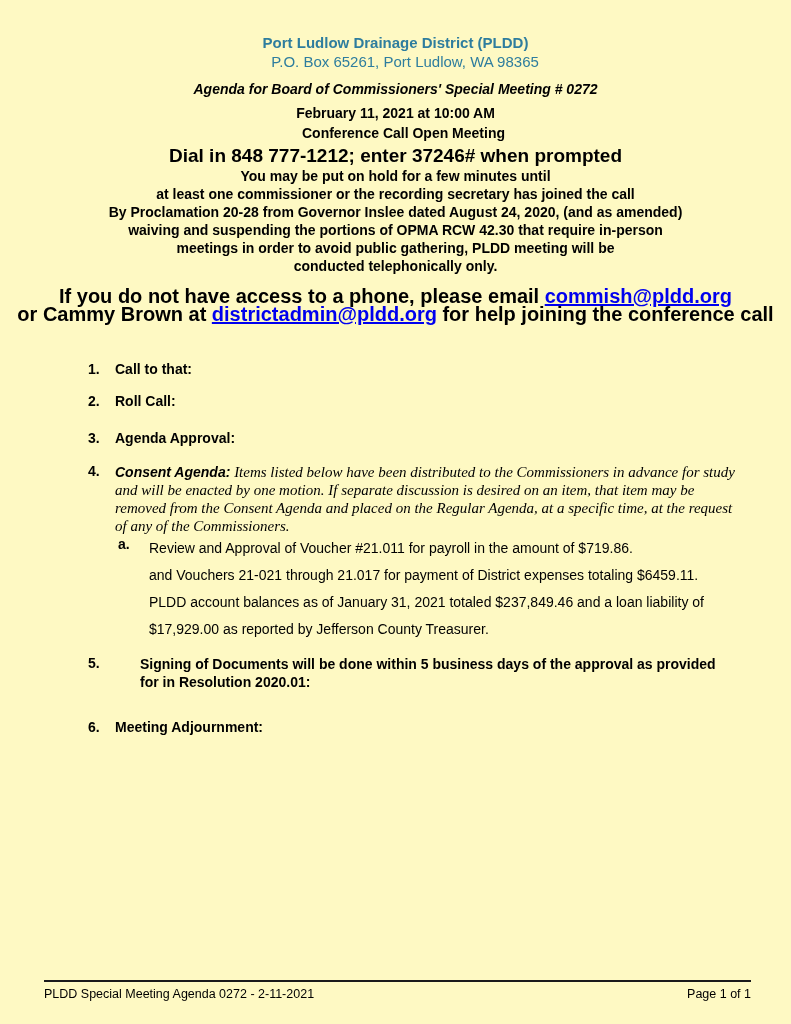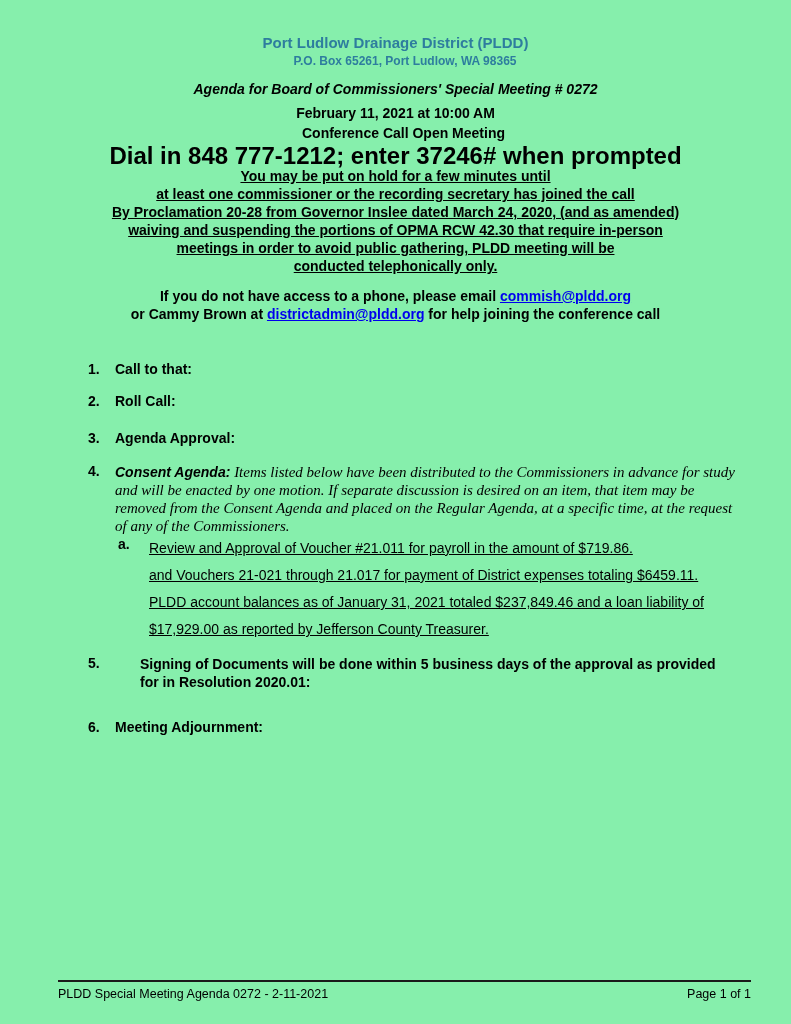--- a/index.html
+++ b/index.html
@@ -1,38 +1,38 @@
 <!DOCTYPE html>
 <html style="--teal: #2e7d9e; --link: #0000ee;"><head>
 <meta charset="utf-8">
 <style>
   html, body { margin: 0; padding: 0; background: #e8e8e8; }
   .page {
     position: relative;
     width: 791px;
     height: 1024px;
     margin: 0 auto;
-    background: #86efac;
+    background: #fef9c3;
     font-family: "Liberation Sans", sans-serif;
     color: #000;
     overflow: hidden;
   }
   .center { text-align: center; }
-  .pre { white-space: pre-line; text-decoration: underline; }
+  .pre { white-space: pre-line; }
 
   
   .org-name    { margin: 33px 0 0 0; font-size: 15px; font-weight: bold; line-height: 19px; color: var(--teal, #2e7d9e); }
-  .org-address { font-size: 12px; font-weight: bold; line-height: 19px; color: var(--teal, #2e7d9e); margin-left: 19px; }
+  .org-address { font-size: 15px; font-weight: normal; line-height: 19px; color: var(--teal, #2e7d9e); margin-left: 19px; }
   .agenda-title { margin-top: 10px; font-size: 14px; font-weight: bold; line-height: 17px; font-style: italic; }
   .date-line    { margin-top: 7px;  font-size: 14px; font-weight: bold; line-height: 17px; }
   .meeting-type { margin-top: 3px;  font-size: 14px; font-weight: bold; line-height: 17px; padding-left: 16px; }
-  .dial-line    { margin-top: 2px;  font-size: 24px; font-weight: bold; line-height: 23px; }
+  .dial-line    { margin-top: 2px;  font-size: 19px; font-weight: bold; line-height: 23px; }
   .hold-note    { font-size: 14px; font-weight: bold; line-height: 18px; }
   .proclamation { font-size: 14px; font-weight: bold; line-height: 18px; }
-  .contact      { margin-top: 12px; font-size: 14px; font-weight: bold; line-height: 18px; }
+  .contact      { margin-top: 12px; font-size: 20px; font-weight: bold; line-height: 18px; }
   .contact a, .email-link {
     color: var(--link, #0000ee);
     text-decoration: underline;
     font-weight: bold;
     cursor: pointer;
   }
 
   
   .agenda { margin: 38px 56px 0 88px; }
   .agenda-item { display: flex; align-items: flex-start; }
@@ -53,21 +53,21 @@
     line-height: 18px;
   }
   .consent-para { line-height: 18px; font-style: italic; }
   .sub-item { display: flex; align-items: flex-start; margin-top: 0; }
   .sub-letter { flex: 0 0 31px; padding-left: 3px; font-size: 14px; font-weight: bold; line-height: 18.5px; }
   .sub-text { flex: 1 1 auto; font-size: 14px; font-weight: normal; line-height: 27px; }
 
   
   .footer {
     position: absolute;
-    left: 58px;
+    left: 44px;
     right: 40px;
     bottom: 22px;
     border-top: 2px solid #1a1a1a;
     padding-top: 5px;
     display: flex;
     justify-content: space-between;
     font-size: 12.5px;
     font-weight: normal;
     line-height: 15px;
   }
@@ -78,21 +78,21 @@
 <div class="page">
 
   <div class="center org-name">Port Ludlow Drainage District (PLDD)</div>
   <div class="center org-address">P.O. Box 65261, Port Ludlow, WA 98365</div>
   <div class="center agenda-title">Agenda for Board of Commissioners' Special Meeting # 0272</div>
   <div class="center date-line">February 11, 2021 at 10:00 AM</div>
   <div class="center meeting-type">Conference Call Open Meeting</div>
   <div class="center dial-line">Dial in 848 777-1212; enter 37246# when prompted</div>
   <div class="center hold-note pre">You may be put on hold for a few minutes until
 at least one commissioner or the recording secretary has joined the call</div>
-  <div class="center proclamation pre">By Proclamation 20-28 from Governor Inslee dated March 24, 2020, (and as amended)
+  <div class="center proclamation pre">By Proclamation 20-28 from Governor Inslee dated August 24, 2020, (and as amended)
 waiving and suspending the portions of OPMA RCW 42.30 that require in-person
 meetings in order to avoid public gathering, PLDD meeting will be
 conducted telephonically only.</div>
 
   <div class="center contact">
     <div><span>If you do not have access to a phone, please email </span><a class="email-link">commish@pldd.org</a></div>
     <div><span>or Cammy Brown at </span><a class="email-link">districtadmin@pldd.org</a><span> for help joining the conference call</span></div>
   </div>
 
   <div class="agenda">

